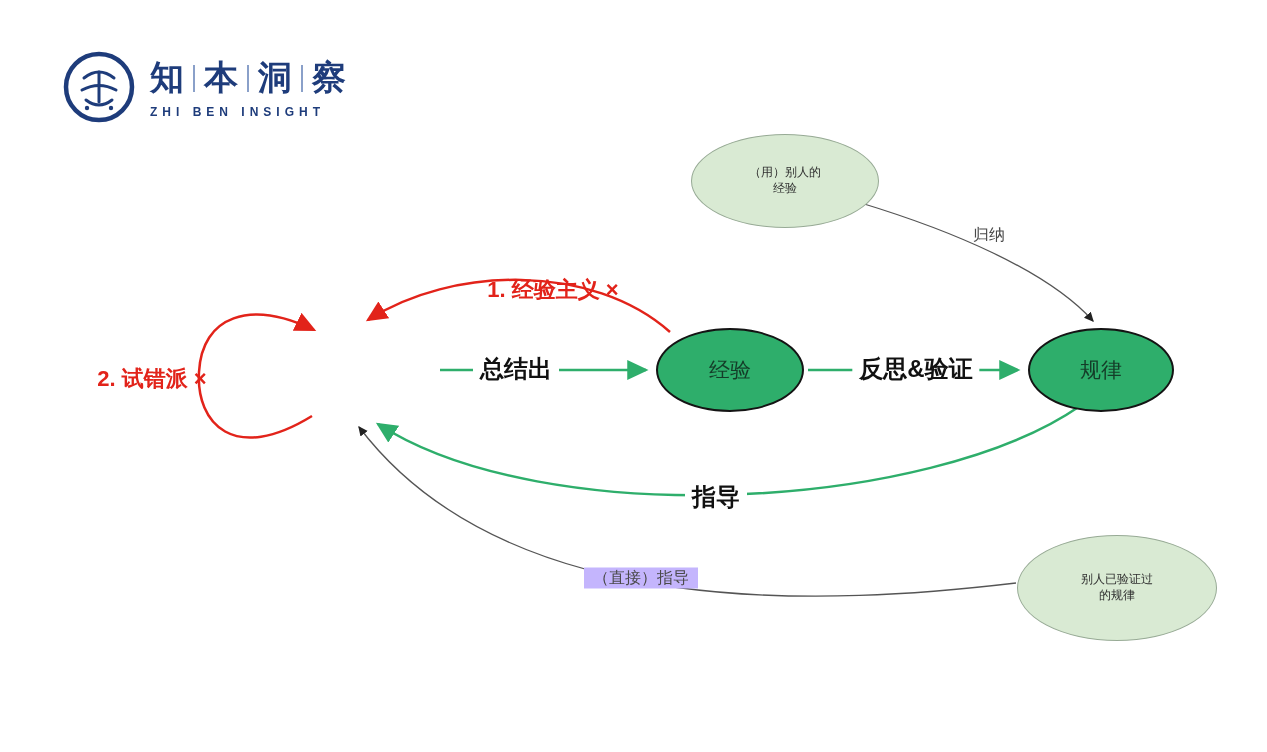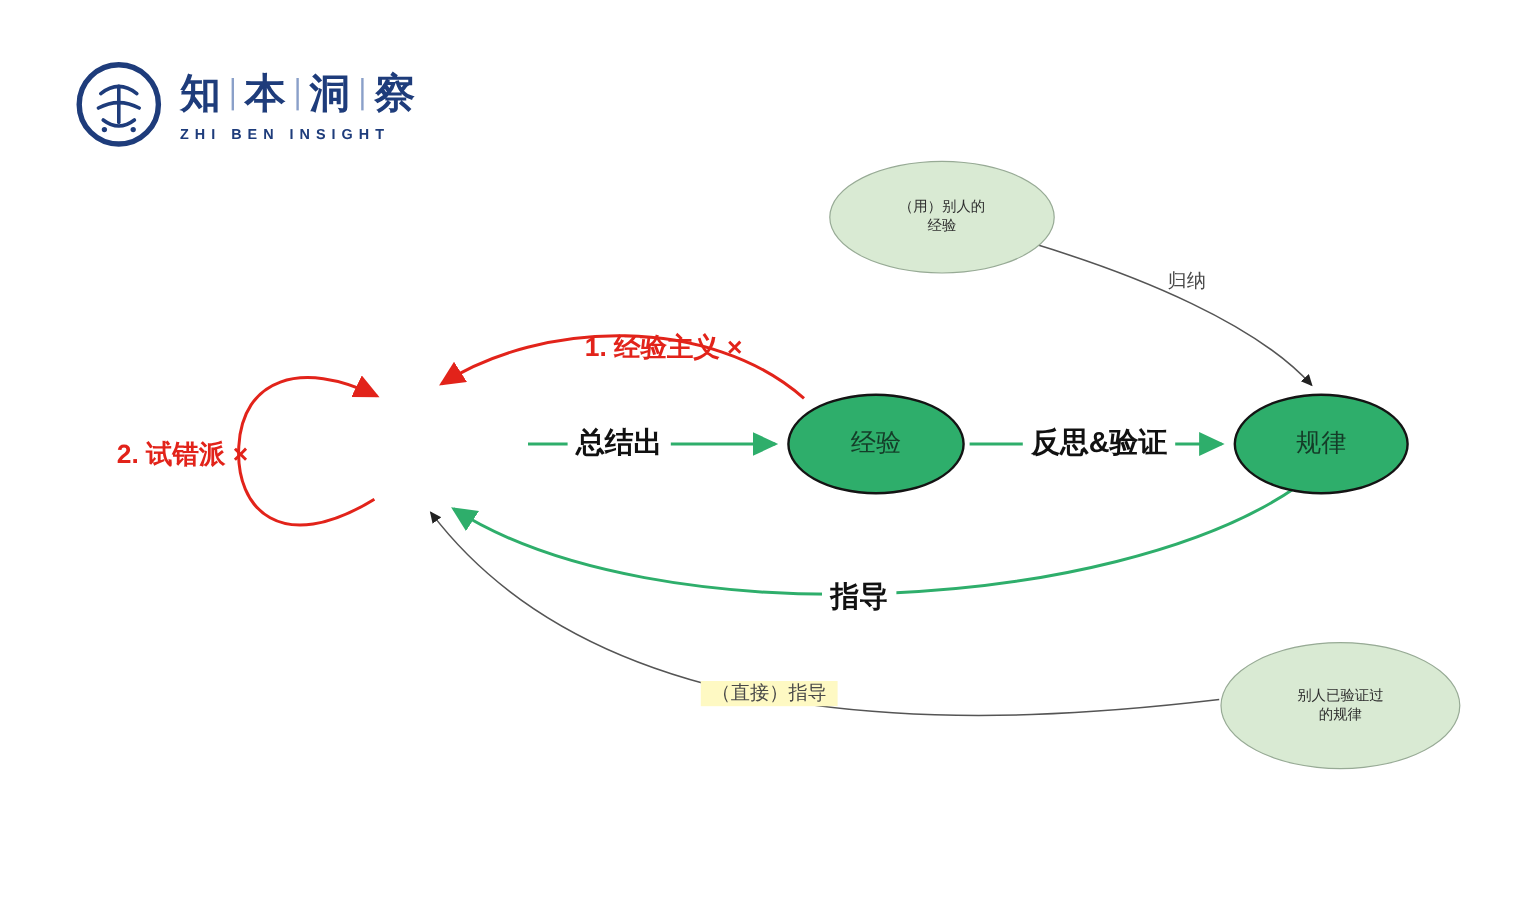--- a/index.html
+++ b/index.html
@@ -30,21 +30,21 @@
   #n-exp     { left:656px;  top:328px; width:148px; height:84px; }
   #n-law     { left:1028px; top:328px; width:146px; height:84px; }
   #n-oexp    { left:691px;  top:134px; width:188px; height:94px; }
   #n-olaw    { left:1017px; top:535px; width:200px; height:106px; }
 
   
   .edge-label { position:absolute; transform:translate(-50%,-50%); white-space:nowrap; }
   .bold-label { font-weight:bold; font-size:24px; color:#111; background:#ffffff; padding:1px 7px; }
   .red-label  { font-weight:bold; font-size:22px; color:#e2231a; }
   .gray-label { font-size:16px; color:#4a4a4a; }
-  .white-bg   { background:#fef9c3; padding:0 9px; }
+  .white-bg   { background:#c4b5fd; padding:0 9px; }
 
   #lbl-summarize { left:516px;  top:369px; }
   #lbl-reflect   { left:916px;  top:369px; }
   #lbl-guide     { left:716px;  top:497px; }
   #lbl-induce    { left:989px;  top:235px; }
   #lbl-direct    { left:641px;  top:578px; }
   #lbl-empiric   { left:553px;  top:290px; }
   #lbl-trial     { left:152px;  top:379px; }
 
   

